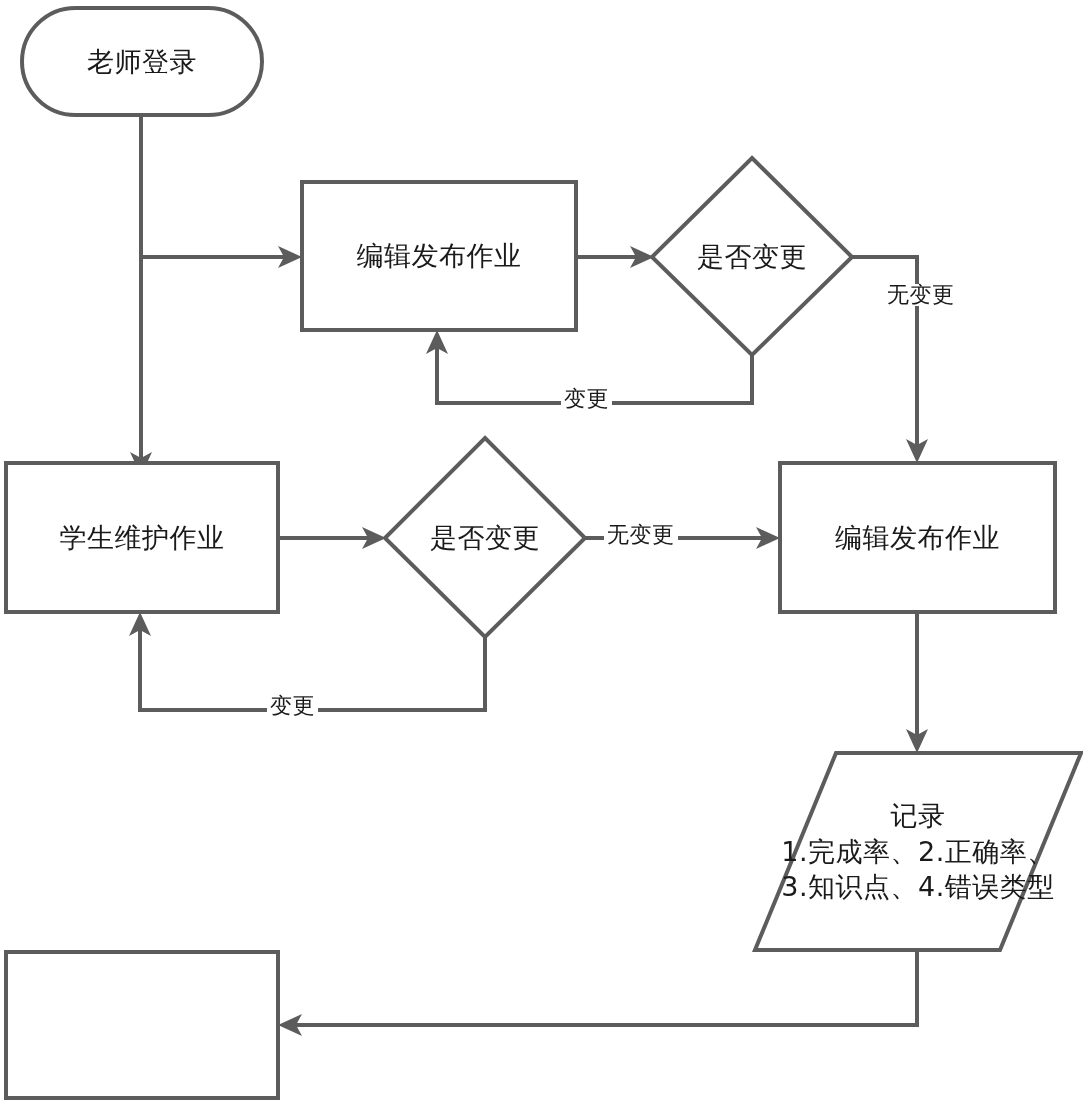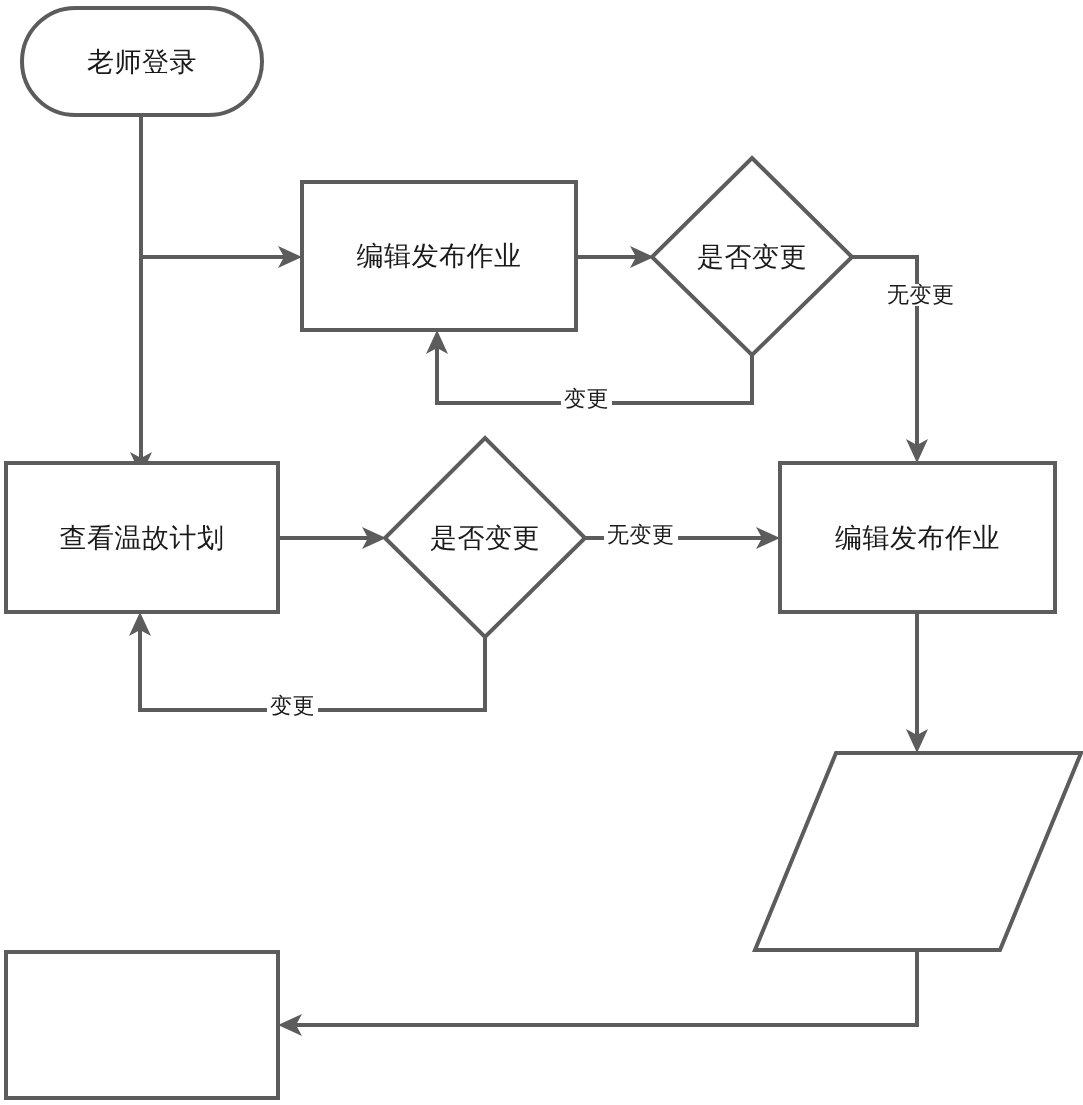--- a/index.html
+++ b/index.html
@@ -126,26 +126,31 @@
     <rect class="node-shape" x="6" y="952" width="272" height="146"></rect>
 
   </svg>
 
   <div class="node-label" style="left:302px; top:182px; width:274px; height:148px;">编辑发布作业</div>
 
   <div class="node-label" style="left:22px; top:8px; width:240px; height:107px;">老师登录</div>
 
   <div class="node-label" style="left:652px; top:207px; width:200px; height:100px;">是否变更</div>
 
-  <div class="node-label" style="left:6px; top:463px; width:272px; height:149px;">查看温故计划</div>
+  <div class="node-label" style="left:6px; top:463px; width:272px; height:149px;">学生维护作业</div>
 
   <div class="node-label" style="left:385px; top:488px; width:200px; height:100px;">是否变更</div>
 
   <div class="node-label" style="left:780px; top:463px; width:275px; height:149px;">编辑发布作业</div>
 
+  <div class="node-label" style="left:755px; top:760px; width:326px; height:183px; background:transparent;">
+    <span class="rec-line">记录</span>
+    <span class="rec-line">1.完成率、2.正确率、</span>
+    <span class="rec-line">3.知识点、4.错误类型</span>
+  </div>
 
 
   <div class="edge-label" style="left:884px; top:284px;">无变更</div>
 
   <div class="edge-label" style="left:561px; top:388px;">变更</div>
 
   <div class="edge-label" style="left:604px; top:524px;">无变更</div>
 
   <div class="edge-label" style="left:267px; top:695px;">变更</div>
 

